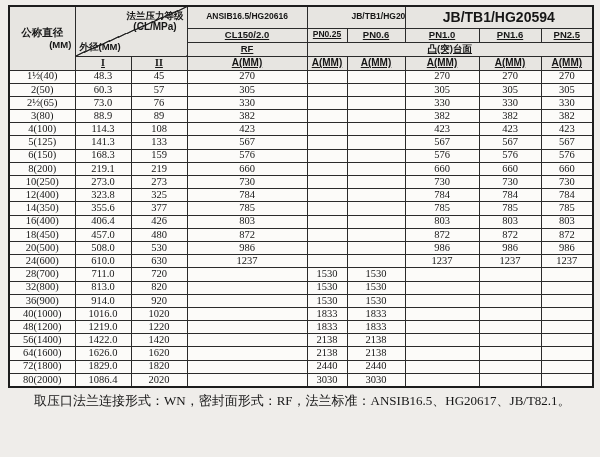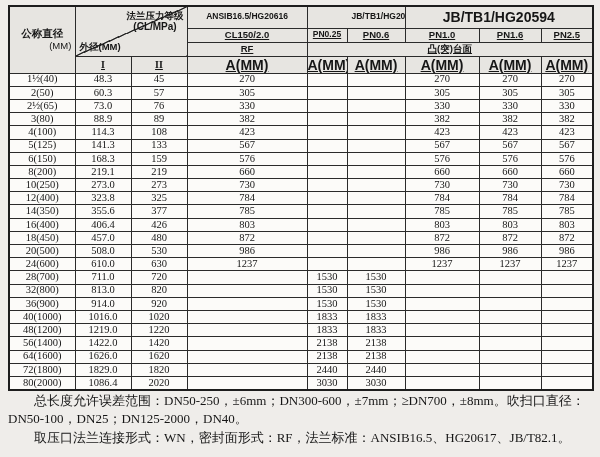--- a/index.html
+++ b/index.html
@@ -38,30 +38,30 @@
   tr.h1{height:22px;}
   tr.h2,tr.h3,tr.h4{height:14px;text-decoration:underline;}
   tbody td{
     height:12.2px;
     font-size:10.5px;
     line-height:1;
     background:#fcfbf9;
   }
   tbody td:nth-child(4),tbody td:nth-child(5),tbody td:nth-child(7){border-left-width:1.5px;}
   .nominal{font-size:10.5px;line-height:1.35;}
-  .nominal .unit{font-size:9.5px;font-weight:normal;padding-left:36px;}
+  .nominal .unit{font-size:9.5px;font-weight:bold;padding-left:36px;}
   .diag{position:relative;
     background-image:linear-gradient(to bottom right,
       transparent calc(50% - 0.7px), #2b2b2b calc(50% - 0.7px),
       #2b2b2b calc(50% + 0.7px), transparent calc(50% + 0.7px));
   }
   .diag .top{position:absolute;top:3px;right:3px;font-size:9.5px;line-height:1.2;}
   .diag .top .l2{font-size:10px;}
   .diag .bottom{position:absolute;left:4px;bottom:3px;font-size:9.5px;}
-  .amm{font-size:14px;margin-top:28px;}
+  .amm{font-size:10px;margin-top:28px;}
   .subcol{font-family:"Liberation Serif","DejaVu Serif",serif;font-size:10px;}
   .notes{
     position:absolute;left:8px;right:6px;top:392px;
     font-size:13px;line-height:1.42;
   }
   .notes p{margin:0;text-indent:2em;}
 </style>
 </head>
 <body>
 
@@ -381,17 +381,16 @@
           <td>3030</td>
           <td>3030</td>
           <td></td>
           <td></td>
           <td></td>
         </tr>
       </tbody>
   </table>
 
   <div class="notes">
-    <p>总长度允许误差范围：DN50-250，±6mm；DN300-600，±7mm；≥DN700，±8mm。吹扫口直径：DN50-100，DN25；DN125-2000，DN40。</p>
     <p>取压口法兰连接形式：WN，密封面形式：RF，法兰标准：ANSIB16.5、HG20617、JB/T82.1。</p>
   </div>
 
 </div>
 
 </body></html>

